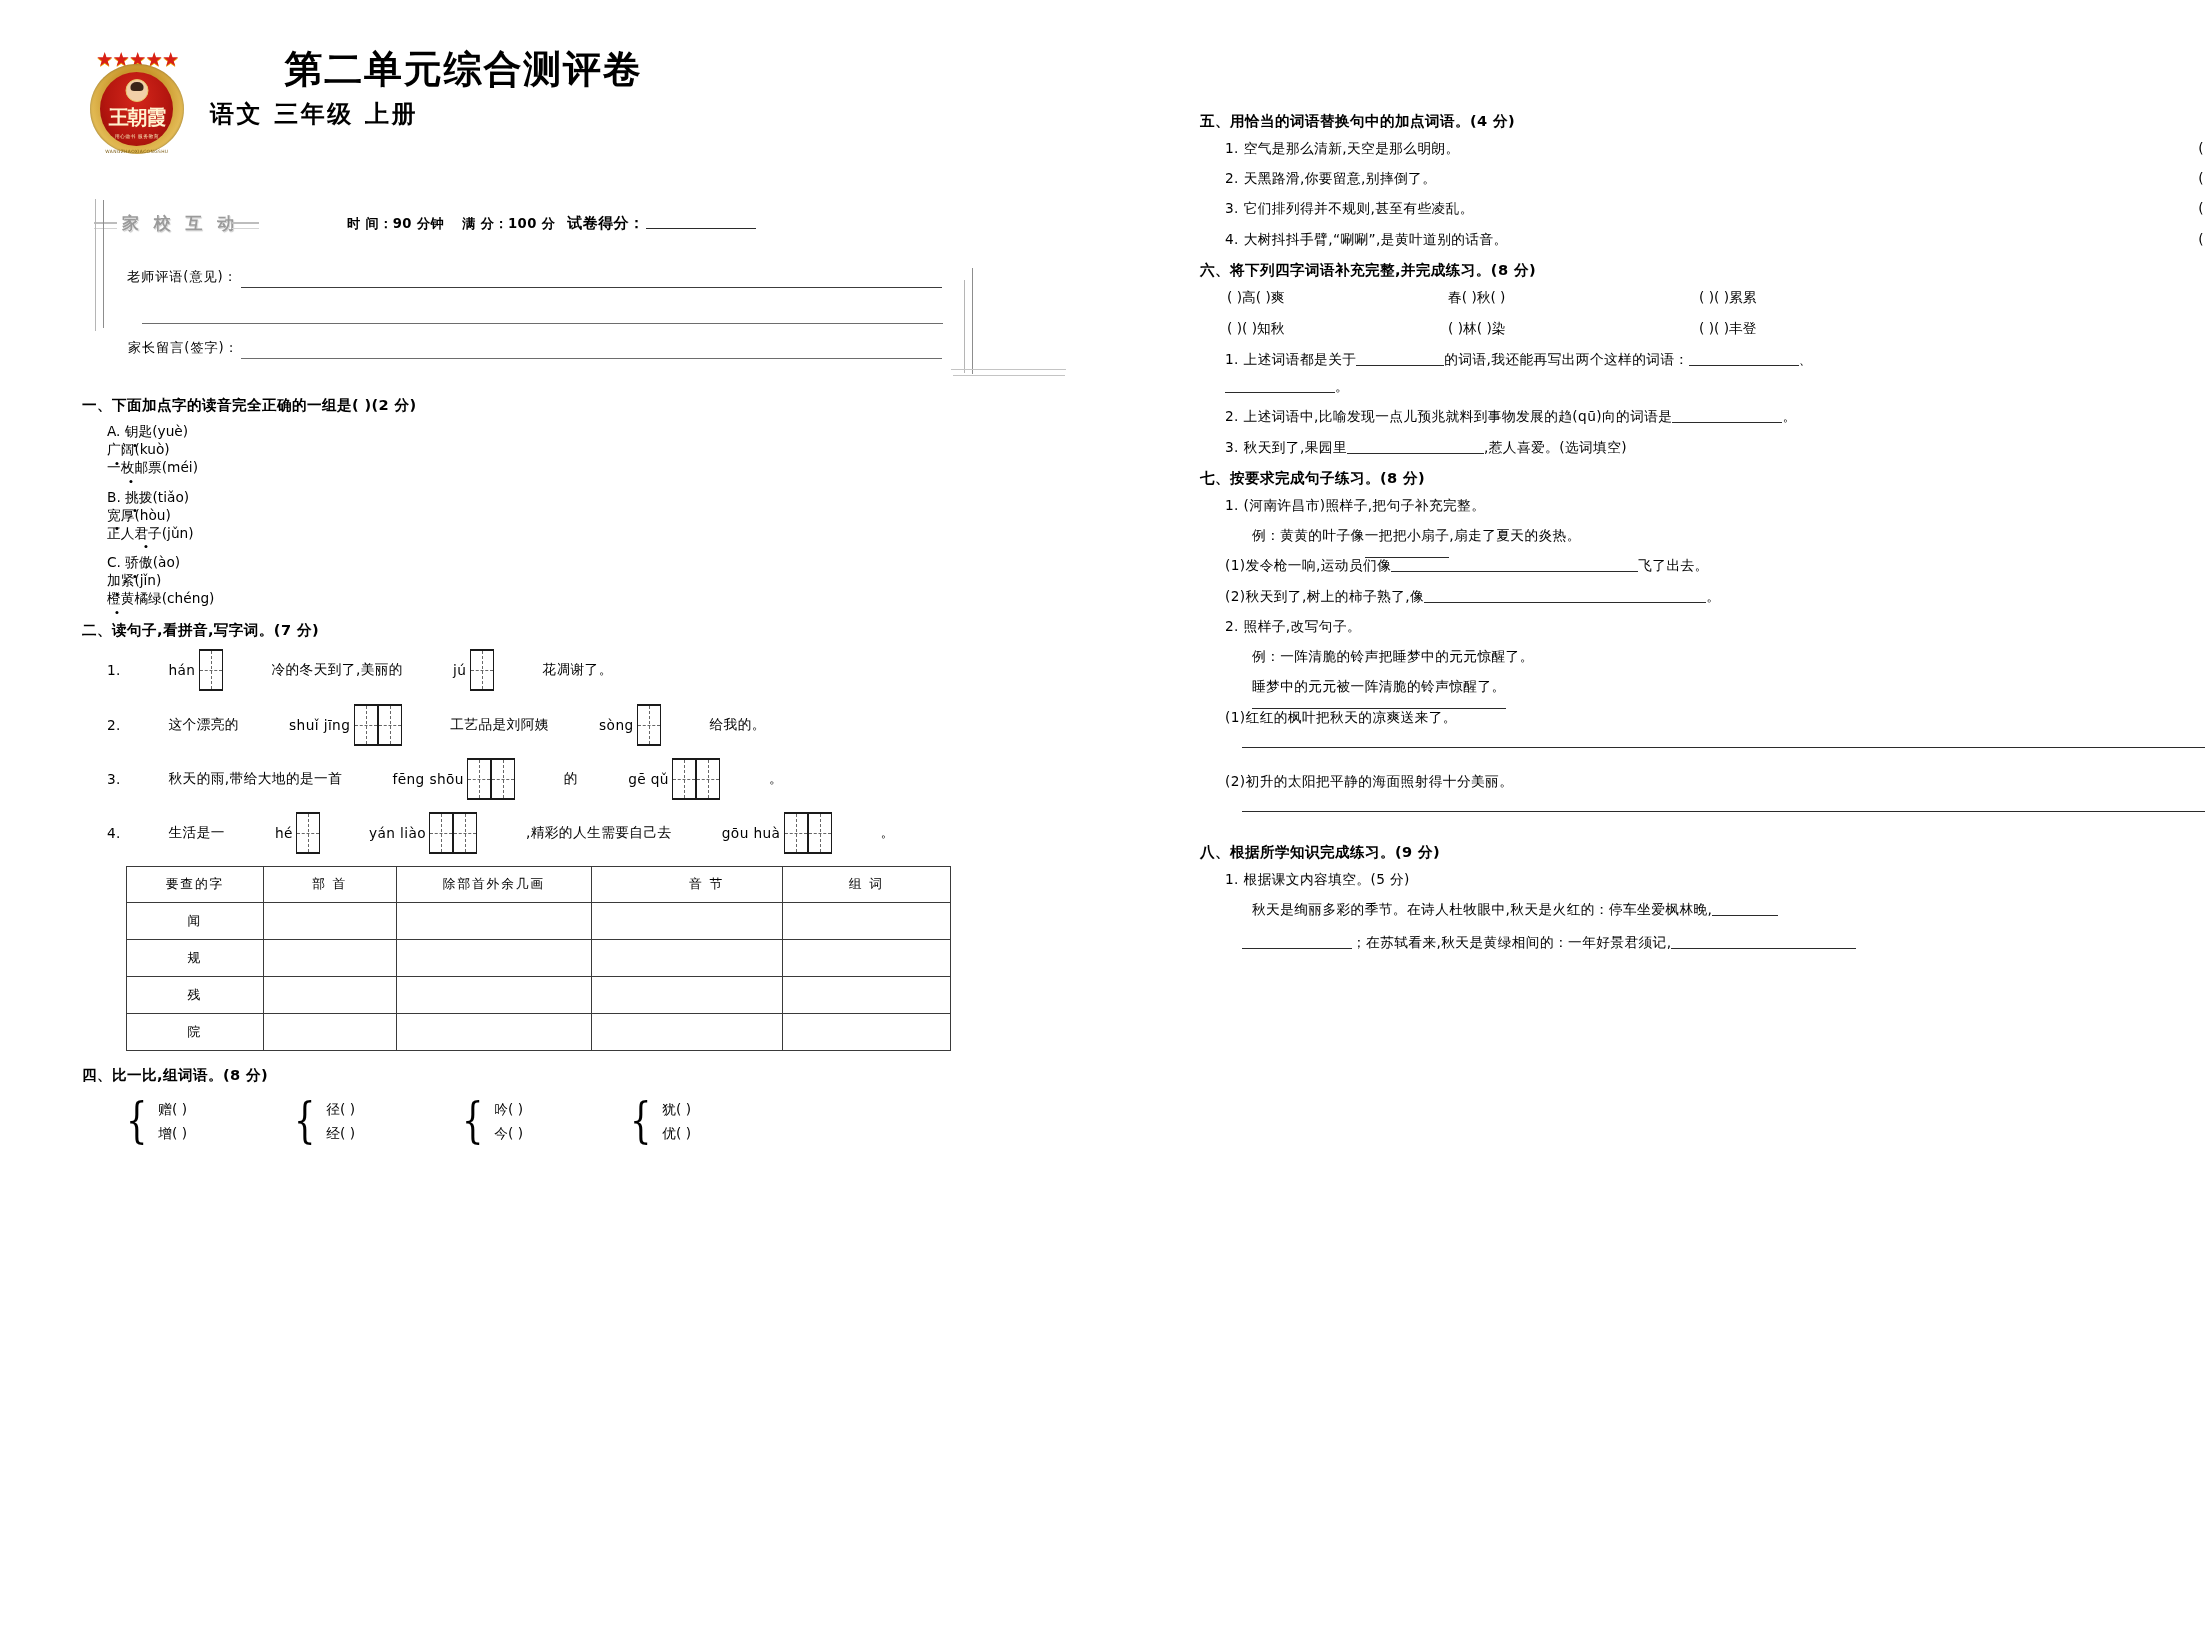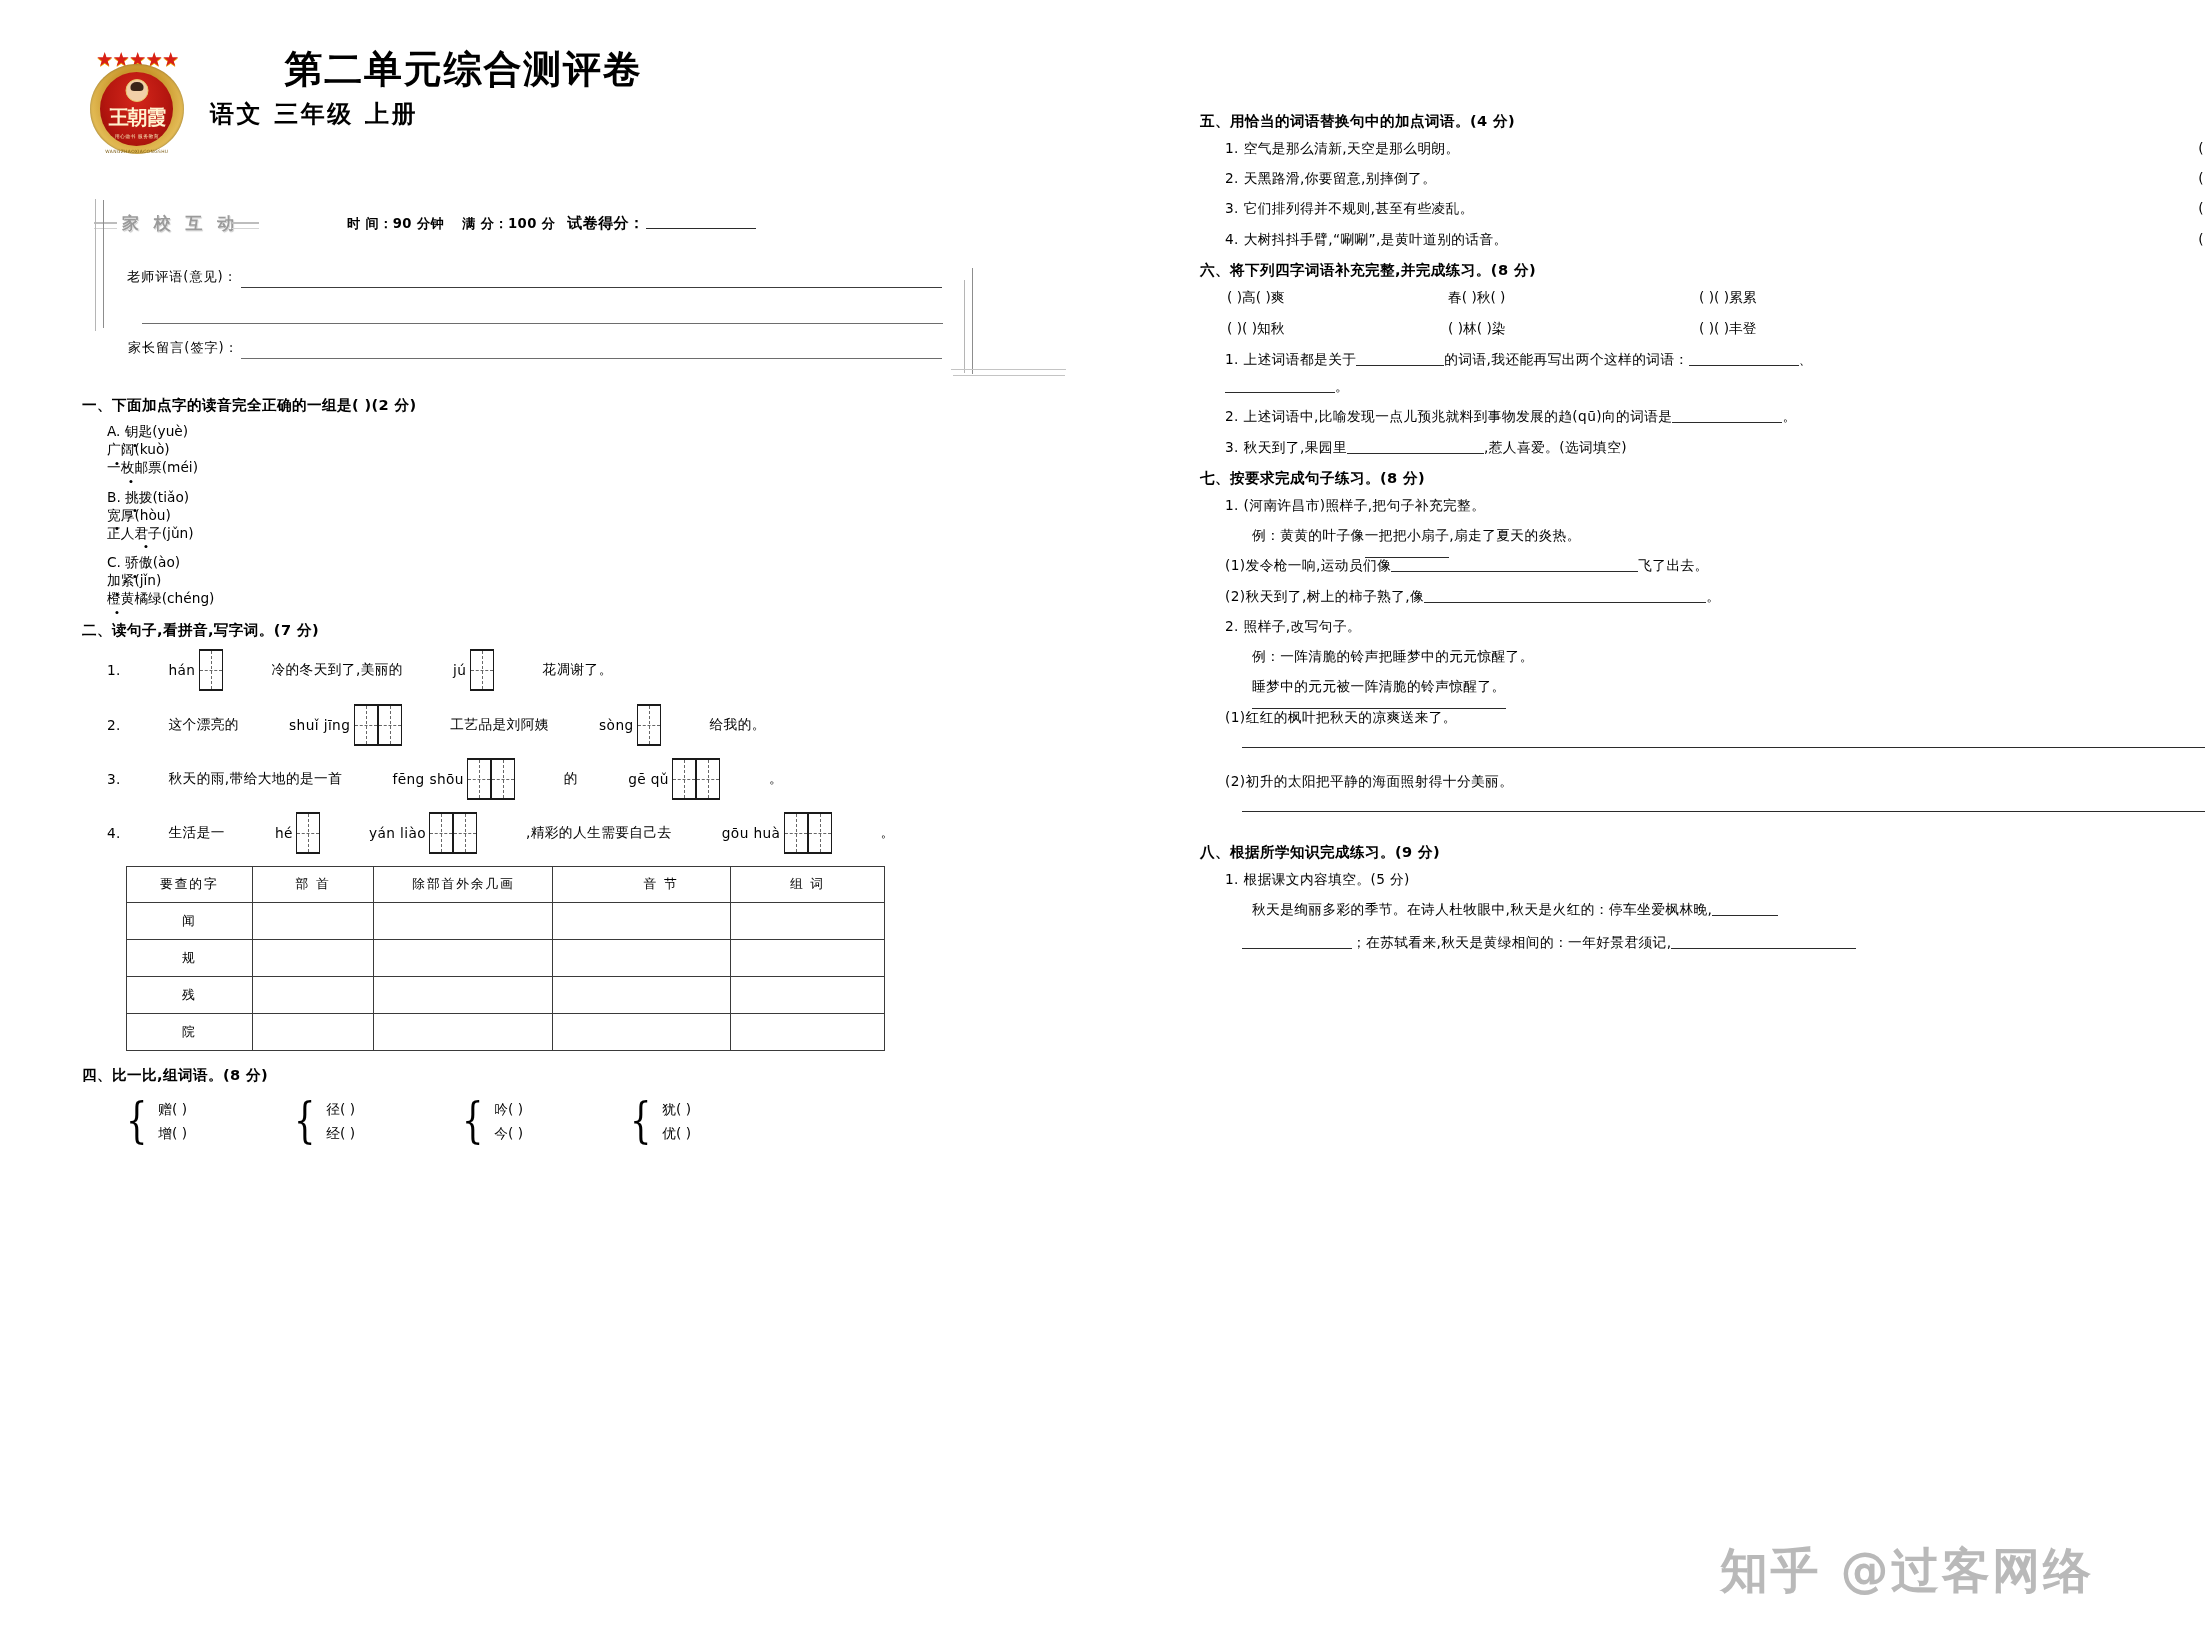--- a/index.html
+++ b/index.html
@@ -296,21 +296,21 @@
     letter-spacing: 0.4px;
     white-space: nowrap;
   }
   .py-line .txt { margin: 0 2.6px; padding-left: 45px; }
   .pinyin { font-family: "DejaVu Sans", sans-serif; }
 
   
   table.dict {
     border-collapse: collapse;
     margin: 6.2px 0 0 44px;
-    width: 759px;
+    width: 825px;
     font-size: 12.8px;
   }
   table.dict th, table.dict td {
     border: 1.3px solid #3a3a3a;
     text-align: center;
     font-weight: normal;
     letter-spacing: 1.8px;
   }
   table.dict th { height: 33px; }
   table.dict td { height: 34px; }
@@ -706,15 +706,14 @@
       <div class="wrapline" style="margin-bottom:15px">
         <span>秋天是绚丽多彩的季节。在诗人杜牧眼中,秋天是火红的：停车坐爱枫林晚,</span><span class="blank" style="width:66px"></span>
       </div>
       <div class="wrapline" style="margin-left:42px">
         <span class="blank" style="width:110px"></span><span>；在苏轼看来,秋天是黄绿相间的：一年好景君须记,</span><span class="blank" style="width:185px"></span>
       </div>
     </div>
 
   </div>
 
-  <div class="watermark">知乎 @过客网络</div>
 </div>
 
 
 </body></html>

